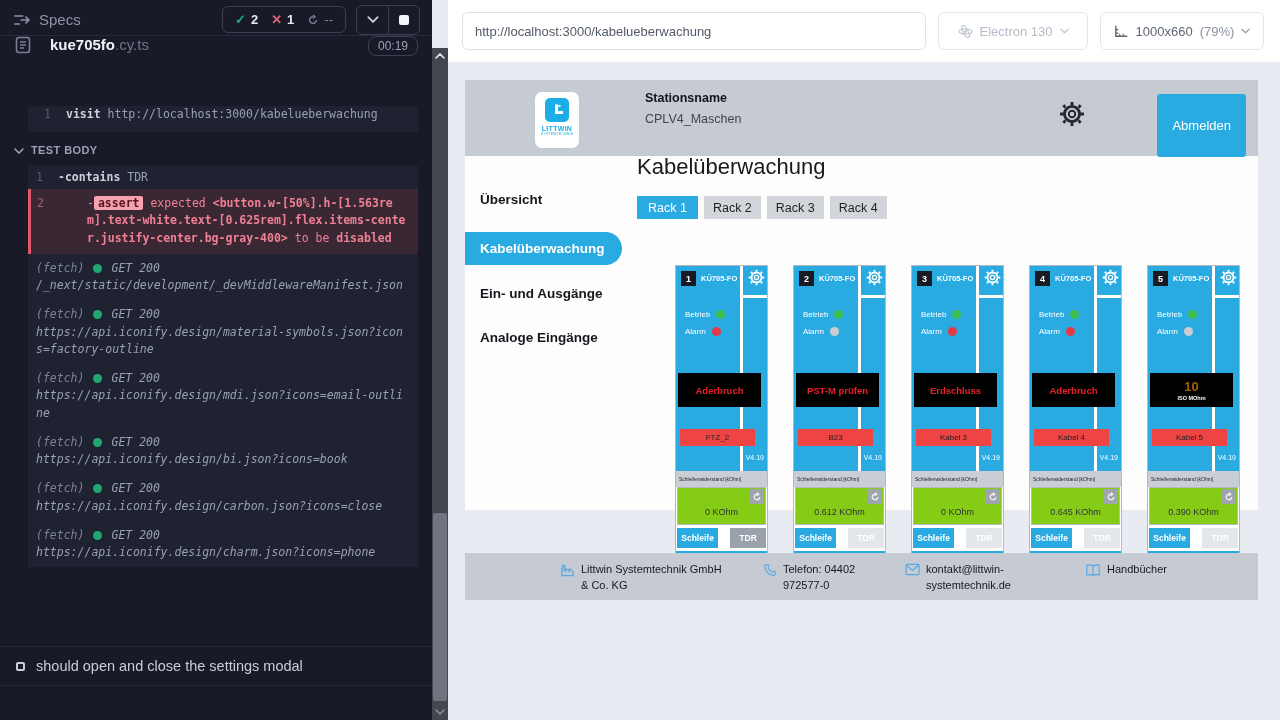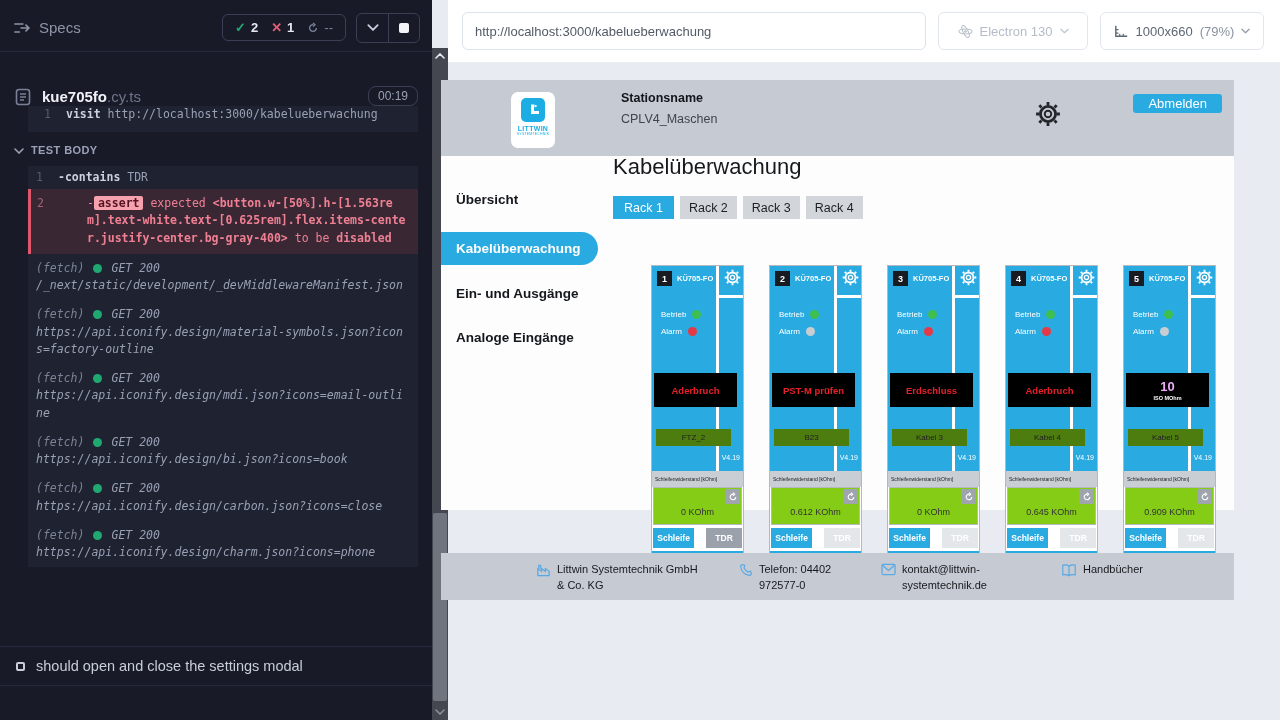--- a/index.html
+++ b/index.html
@@ -2,35 +2,35 @@
 <html><head>
 <meta charset="utf-8">
 <style>
   * { margin:0; padding:0; box-sizing:border-box; }
   html,body { width:1280px; height:720px; overflow:hidden; background:#e8ebf1;
               font-family:"Liberation Sans", sans-serif; }
   .stage { position:relative; width:1280px; height:720px; }
 
   
   .cpanel { position:absolute; left:0; top:0; width:432px; height:720px; background:#181b27; }
-  .cheader { height:52px; display:flex; align-items:center; padding:4px 12px 0 14px;
+  .cheader { height:36px; display:flex; align-items:center; padding:4px 12px 0 14px;
              border-bottom:1px solid #262a3c; }
   .specs-btn { display:flex; align-items:center; gap:9px; color:#8e94a8; font-size:15px; cursor:pointer; }
   .stats { margin-left:auto; display:flex; align-items:center; gap:13px;
            border:1px solid #3a3f55; border-radius:6px; padding:5px 12px; }
   .stat { display:flex; align-items:center; gap:5px; font-size:13px; color:#e7eaf2; font-weight:bold; }
   .stat .ic-pass { color:#1fa971; font-weight:bold; }
   .stat .ic-fail { color:#e25f75; font-weight:bold; }
   .stat.pend { color:#7d8398; font-weight:normal; }
   .hbtns { margin-left:10px; display:flex; border:1px solid #3a3f55; border-radius:6px; overflow:hidden; }
   .hbtn { width:31px; height:28px; display:flex; align-items:center; justify-content:center; cursor:pointer; }
   .hbtn + .hbtn { border-left:1px solid #3a3f55; }
   .stopsq { width:10px; height:10px; background:#f3f4f8; border-radius:2px; }
 
-  .specrow { height:54px; display:flex; align-items:flex-end; padding:0 14px; gap:10px; }
+  .specrow { height:54px; display:flex; align-items:flex-start; padding:0 14px; gap:18px; }
   .specname { font-size:15px; font-weight:bold; color:#f0f2f8; }
   .specext { font-size:15px; color:#6e7489; font-weight:normal; }
   .spectime { margin-left:auto; border:1px solid #3a3f55; border-radius:8px; padding:2px 9px;
               color:#9aa0b4; font-size:12px; }
 
   .clog { position:absolute; left:0; top:106px; width:432px; bottom:80px; overflow:hidden;
           font-family:"DejaVu Sans Mono", monospace; font-size:11.5px; line-height:1.5; }
   .logblock { margin:0 14px 0 28px; background:#1e2231; }
   .logblock.first { margin-top:-7px; padding:4px 10px 6px 8px; }
   .crow { display:flex; gap:8px; padding:3px 10px 3px 8px; cursor:pointer; }
@@ -70,34 +70,34 @@
              display:flex; align-items:center; padding:0 16px 0 14px; gap:12px; }
   .url { flex:1; height:38px; border:1px solid #dde3ea; border-radius:6px; padding:0 12px;
          font-size:13px; color:#525b66; font-family:"Liberation Sans",sans-serif; outline:none; }
   .selbox { height:38px; border:1px solid #e2e7ee; border-radius:6px; display:flex; align-items:center;
             justify-content:center; gap:7px; font-size:13px; cursor:pointer; padding:0 12px; }
   .browser { width:150px; color:#b4bcc8; }
   .viewport { width:164px; color:#5d6772; }
 
   .rightbg { position:absolute; left:448px; top:62px; width:832px; height:658px; background:#e8ebf1; }
 
-  .app { position:absolute; left:441px; top:80px; width:793px; height:430px; background:#fdfdfe; }
+  .app { position:absolute; left:465px; top:80px; width:793px; height:430px; background:#fdfdfe; }
   .appheader { position:relative; height:76px; background:#c6cad2; }
   .logo { position:absolute; left:70px; top:12px; width:44px; height:56px; background:#fff;
           border-radius:7px; display:flex; flex-direction:column; align-items:center; padding-top:6px; }
   .logoicon { width:24px; height:24px; background:#1bade4; border-radius:5px; display:flex;
               align-items:center; justify-content:center; }
   .logoname { color:#1bade4; font-size:7px; font-weight:bold; margin-top:3px; letter-spacing:.3px; }
   .logosub  { color:#1bade4; font-size:3.5px; letter-spacing:.2px; }
   .station { position:absolute; left:180px; top:11px; }
   .stationlabel { font-size:12.5px; font-weight:bold; color:#121519; }
   .stationvalue { font-size:12.5px; color:#3f454d; margin-top:7px; }
   .headgear { position:absolute; left:594px; top:21px; width:26px; height:26px; color:#23262b; cursor:pointer; }
   .logout { position:absolute; right:12px; top:14px; background:#29abe2; color:#fff; font-size:13px;
-            border-radius:3px; padding:2px 15px; cursor:pointer; }
+            border-radius:3px; padding:24px 15px; cursor:pointer; }
 
   .navitem { position:absolute; left:15px; font-size:13.5px; font-weight:bold; color:#14171c; cursor:pointer; }
   .navactive { position:absolute; left:0; top:152px; width:157px; height:33px; background:#29abe2;
                border-radius:0 18px 18px 0; color:#fff; display:flex; align-items:center;
                padding-left:15px; font-size:13.5px; font-weight:bold; cursor:pointer; }
   .pagetitle { position:absolute; left:172px; top:74px; font-size:22px; color:#17191c; }
   .tabs { position:absolute; left:172px; top:116px; display:flex; gap:6px; }
   .tab { height:23px; padding:0 9px; display:flex; align-items:center; font-size:12.5px;
          background:#d2d6db; color:#1c2025; cursor:pointer; }
   .tab.active { background:#29abe2; color:#fff; padding:4px 11px; }
@@ -113,22 +113,22 @@
   .cmodel { position:absolute; left:25px; top:8px; color:#fff; font-size:7.5px; font-weight:bold; }
   .gear-sm { position:absolute; right:2px; top:3px; width:17px; height:17px; color:#fff; cursor:pointer; }
   .leds { position:absolute; left:9px; top:40px; }
   .led-row { display:flex; align-items:center; gap:6px; height:17px; color:#fff; font-size:8px; }
   .led { width:9px; height:9px; border-radius:50%; }
   .led.g { background:#3fbf4e; } .led.r { background:#e63946; } .led.off { background:#c9cdd2; }
   .status { position:absolute; left:2px; right:6px; top:107px; height:34px; background:#000;
             display:flex; flex-direction:column; align-items:center; justify-content:center; }
   .status .smain { color:#e8202a; font-size:9.5px; font-weight:bold; }
   .status .ssub { color:#fff; font-size:5.5px; font-weight:bold; margin-top:1px; }
-  .card.iso .status .smain { color:#f0abfc; font-size:13px; }
-  .cable { position:absolute; left:4px; right:12px; top:163px; height:17px; background:#4d7c0f;
+  .card.iso .status .smain { color:#a16207; font-size:13px; }
+  .cable { position:absolute; left:4px; right:12px; top:163px; height:17px; background:#ef4444;
            color:#222; font-size:8px; display:flex; align-items:center; justify-content:center; }
   .cver { position:absolute; right:3px; top:188px; color:#fff; font-size:7px; }
   .reslabel { height:16px; background:#c9ced4; font-size:5px; color:#222; display:flex;
               align-items:center; padding-left:3px; }
   .valuebox { position:relative; height:38px; border:1px solid #b4b8c0; margin:0 1px; background:#84cc16; }
   .cvalue { position:absolute; bottom:7px; left:0; right:0; text-align:center; font-size:9px; color:#333; }
   .refresh { position:absolute; top:1px; right:1px; width:15px; height:15px; background:#9fa5ad;
              color:#fff; display:flex; align-items:center; justify-content:center; cursor:pointer; }
   .btns { display:flex; height:20px; margin:3px 1px 0 1px; gap:12px; }
   .btn-loop { flex:1.15; background:#29abe2; color:#fff; font-size:8.5px; font-weight:bold;
@@ -569,21 +569,21 @@
         <div class="cable">Kabel 5</div>
         <div class="cver">V4.19</div>
       </div>
       <div class="reslabel">Schleifenwiderstand [kOhm]</div>
       <div class="valuebox">
         <span class="refresh">
             <svg width="10" height="10" viewBox="0 0 16 16">
               <use href="#refresh"></use>
             </svg>
           </span>
-        <span class="cvalue">0.909 KOhm</span>
+        <span class="cvalue">0.390 KOhm</span>
       </div>
       <div class="btns">
         <span class="btn-loop">Schleife</span>
         <span class="btn-tdr tdr-off">TDR</span>
       </div>
       <div class="strip"></div>
     </div>
 
     <div class="appfooter">
       <span class="fg fg1">

